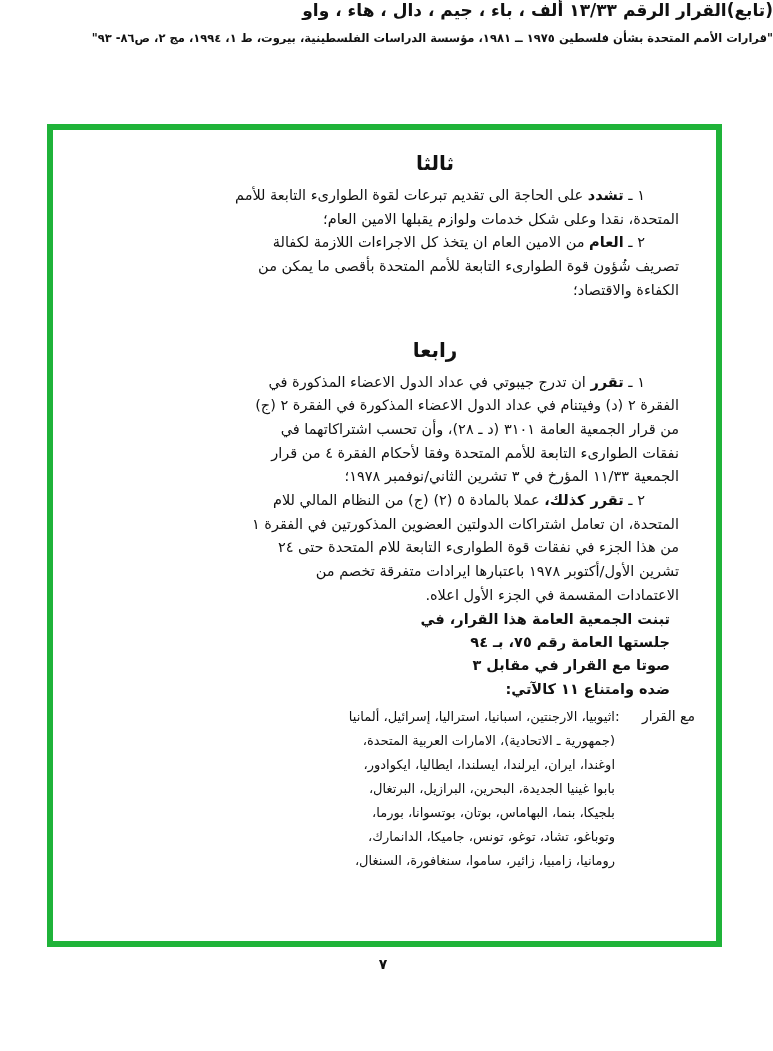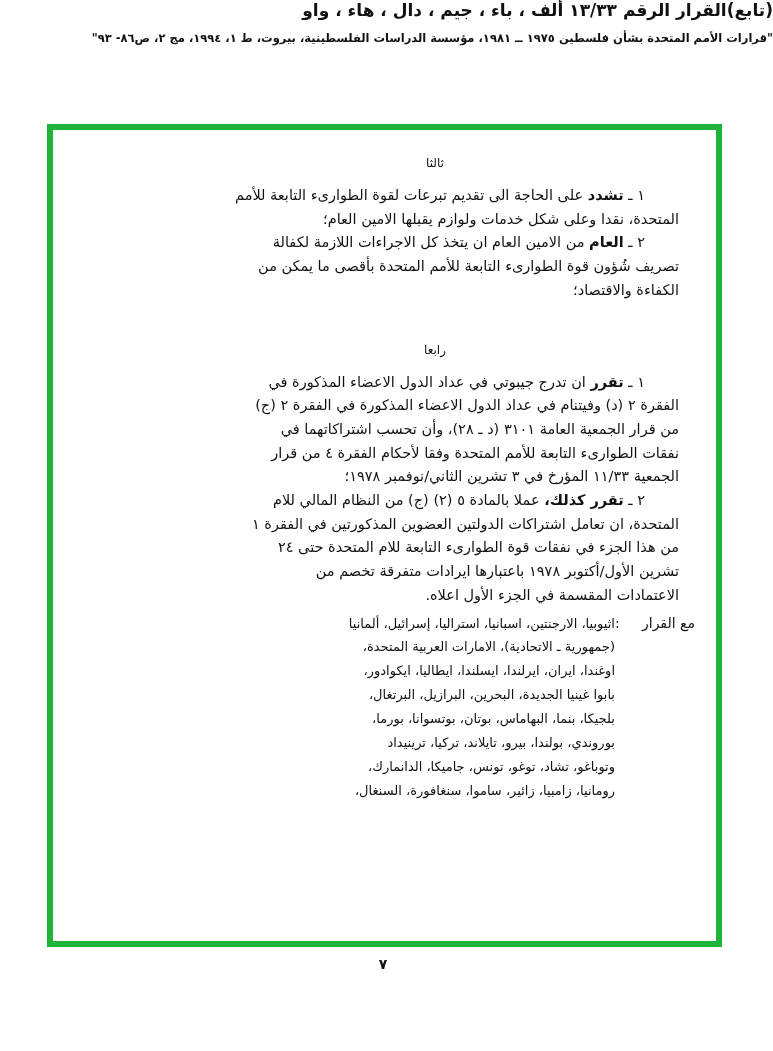--- a/index.html
+++ b/index.html
@@ -12,21 +12,21 @@
   .doc-title{font-size:17px;font-weight:bold;letter-spacing:0px;}
   .doc-source{font-size:11.5px;font-weight:bold;margin-top:11px;}
   
   .frame{
     position:absolute;left:47px;top:124px;width:675px;height:823px;
     box-sizing:border-box;border:6px solid #1fb339;background:transparent;
   }
   .content{padding-top:22px;direction:rtl;}
   
   .bodycol{margin:0 37px 0 138px;}
-  .sec-head{text-align:center;font-weight:normal;font-size:12px;line-height:22px;margin:0 0 10px 0;}
+  .sec-head{text-align:center;font-weight:bold;font-size:20px;line-height:22px;margin:0 0 10px 0;}
   .sec-head.second{margin-top:36px;}
   .ln{direction:rtl;text-align:right;white-space:nowrap;font-size:14.5px;line-height:23.7px;}
   .ln .kw{font-weight:bold;}
   .ln.first{padding-right:34px;}
   
   .adoption{margin:0 46px 0 0;}
   .adoption .ln{font-weight:bold;font-size:14.5px;line-height:23.4px;}
   
   .voterow{display:flex;direction:rtl;margin:4px 21px 0 0;}
   .votelabel{
@@ -67,33 +67,38 @@
       <div class="ln">نفقات الطوارىء التابعة للأمم المتحدة وفقا لأحكام الفقرة ٤ من قرار</div>
       <div class="ln">الجمعية ١١/٣٣ المؤرخ في ٣ تشرين الثاني/نوفمبر ١٩٧٨؛</div>
 
       <div class="ln first"><span>٢ ـ </span><span class="kw">تقرر كذلك،</span><span> عملا بالمادة ٥ (٢) (ج) من النظام المالي للام</span></div>
       <div class="ln">المتحدة، ان تعامل اشتراكات الدولتين العضوين المذكورتين في الفقرة ١</div>
       <div class="ln">من هذا الجزء في نفقات قوة الطوارىء التابعة للام المتحدة حتى ٢٤</div>
       <div class="ln">تشرين الأول/أكتوبر ١٩٧٨ باعتبارها ايرادات متفرقة تخصم من</div>
       <div class="ln">الاعتمادات المقسمة في الجزء الأول اعلاه.</div>
     </div>
 
+    <div class="adoption">
+      <div class="ln">تبنت الجمعية العامة هذا القرار، في</div>
+      <div class="ln">جلستها العامة رقم ٧٥، بـ ٩٤</div>
+      <div class="ln">صوتا مع القرار في مقابل ٣</div>
+      <div class="ln">ضده وامتناع ١١ كالآتي:</div>
+    </div>
 
     <div class="voterow">
       <div class="votelabel">
         <span>مع القرار</span>
         <span>:</span>
       </div>
       <div class="votelist">
         <div class="ln">اثيوبيا، الارجنتين، اسبانيا، استراليا، إسرائيل، ألمانيا</div>
         <div class="ln">(جمهورية ـ الاتحادية)، الامارات العربية المتحدة،</div>
         <div class="ln">اوغندا، ايران، ايرلندا، ايسلندا، ايطاليا، ايكوادور،</div>
         <div class="ln">بابوا غينيا الجديدة، البحرين، البرازيل، البرتغال،</div>
         <div class="ln">بلجيكا، بنما، البهاماس، بوتان، بوتسوانا، بورما،</div>
-        <div class="ln">بوروندي، بولندا، بيرو، تايلاند، تركيا، ترينيداد</div>
         <div class="ln">وتوباغو، تشاد، توغو، تونس، جاميكا، الدانمارك،</div>
         <div class="ln">رومانيا، زامبيا، زائير، ساموا، سنغافورة، السنغال،</div>
       </div>
     </div>
 
   </div>
 </div>
 
 <div class="pagenum">٧</div>
 

